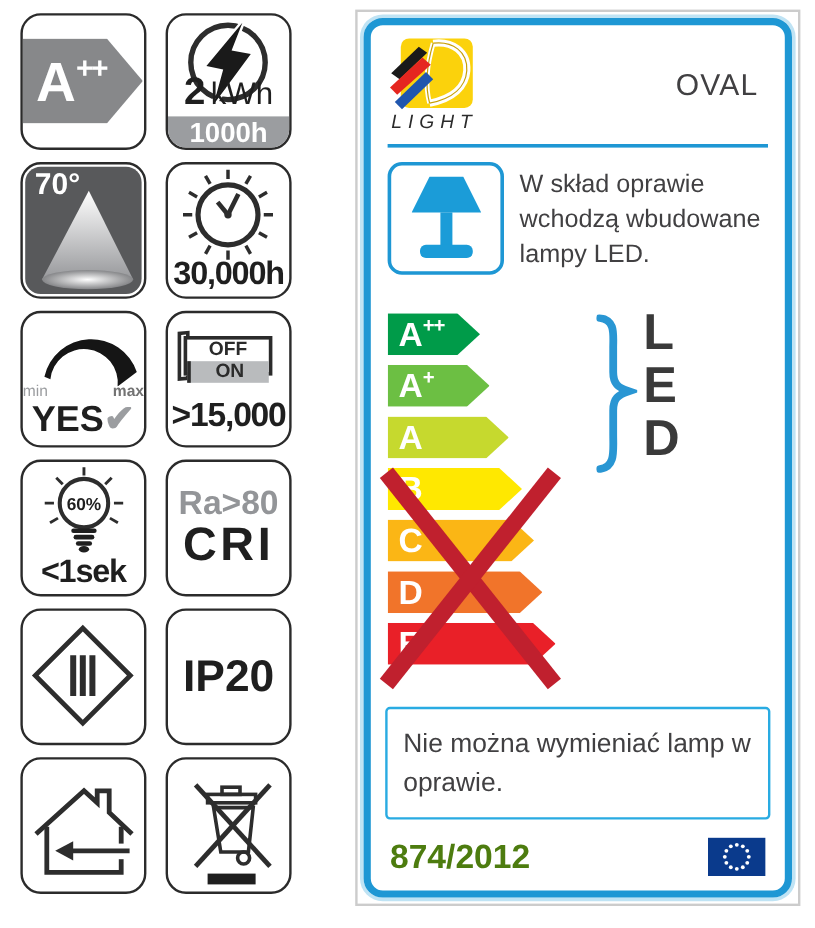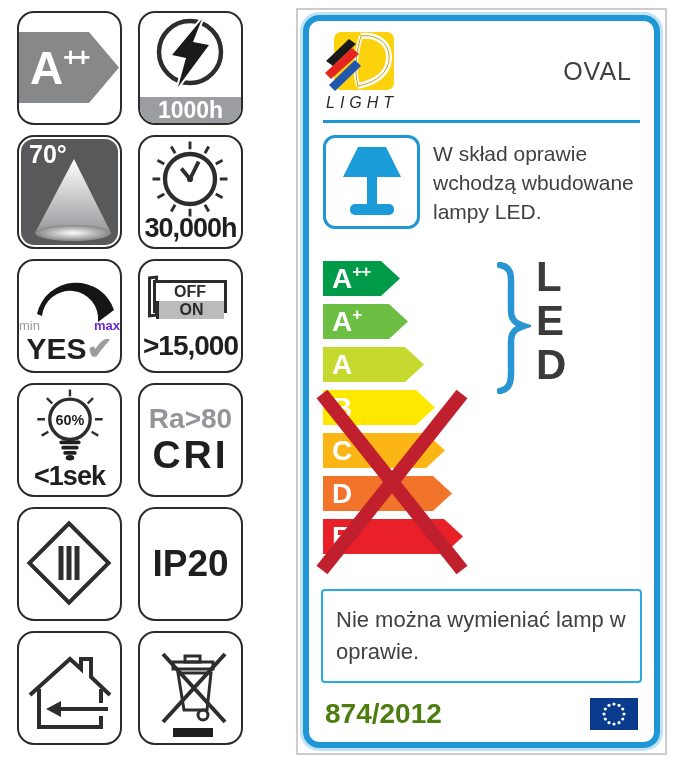--- a/index.html
+++ b/index.html
@@ -35,21 +35,21 @@
   
   .clock-svg{position:absolute;top:2px;left:0;}
   .tile .bottom-text{position:absolute;bottom:3px;width:100%;text-align:center;
     font-weight:bold;font-size:27px;color:#1f1f1f;letter-spacing:-1px;}
 
   
   .dim-svg{position:absolute;top:7px;left:0;}
   .minmax{position:absolute;top:57px;left:0;width:100%;display:flex;justify-content:space-between;
     padding:0 0;box-sizing:border-box;font-size:13px;}
   .minmax .min{color:#9b9da0;}
-  .minmax .max{color:#6d28d9;font-weight:bold;}
+  .minmax .max{color:#737373;font-weight:bold;}
   .yes-row{position:absolute;bottom:4px;width:100%;text-align:center;}
   .yes-row .yes{font-weight:bold;font-size:30px;color:#1f1f1f;}
   .yes-row .chk{font-weight:bold;font-size:31px;color:#9b9da0;}
 
   
   .sw{position:absolute;left:13px;top:19px;width:74px;height:33px;border:3px solid #2b2b2b;
     display:flex;background:#fff;box-sizing:border-box;z-index:2;flex-direction:column;}
   .sw .off{flex:1.15;display:flex;align-items:center;justify-content:center;font-weight:bold;font-size:16px;}
   .sw .on{flex:1;background:#b9bbbd;border-left:3px solid #2b2b2b;display:flex;align-items:center;justify-content:center;font-weight:bold;font-size:16px;}
   .flap{position:absolute;left:8px;top:15px;width:10px;height:41px;border:3px solid #2b2b2b;
@@ -112,20 +112,21 @@
           <sup>++</sup>
       </div>
     </div>
 
     <div class="tile">
       <svg class="bolt-svg" width="100" height="72" viewBox="0 0 100 72">
         <circle cx="50" cy="35" r="31" fill="none" stroke="#2d2d2d" stroke-width="4.5"></circle>
         <path d="M62 2 L32 38 L46 41 L38 70 L69 28 L53 25 Z" fill="#1a1a1a" stroke="#fff" stroke-width="4"></path>
         <path d="M62 2 L32 38 L46 41 L38 70 L69 28 L53 25 Z" fill="#1a1a1a"></path>
       </svg>
+      <div class="kwh-line"><b>2</b>&nbsp;<span>kWh</span></div>
       <div class="kwh-band">1000h</div>
     </div>
 
     <div class="tile">
       <div class="dark-box">
         <span class="deg-label">70°</span>
         <svg class="cone-svg" width="100" height="100" viewBox="0 0 100 100">
           <defs>
             <linearGradient id="gcone" x1="0" y1="0" x2="0" y2="1">
               <stop offset="0" stop-color="#ffffff"></stop>

